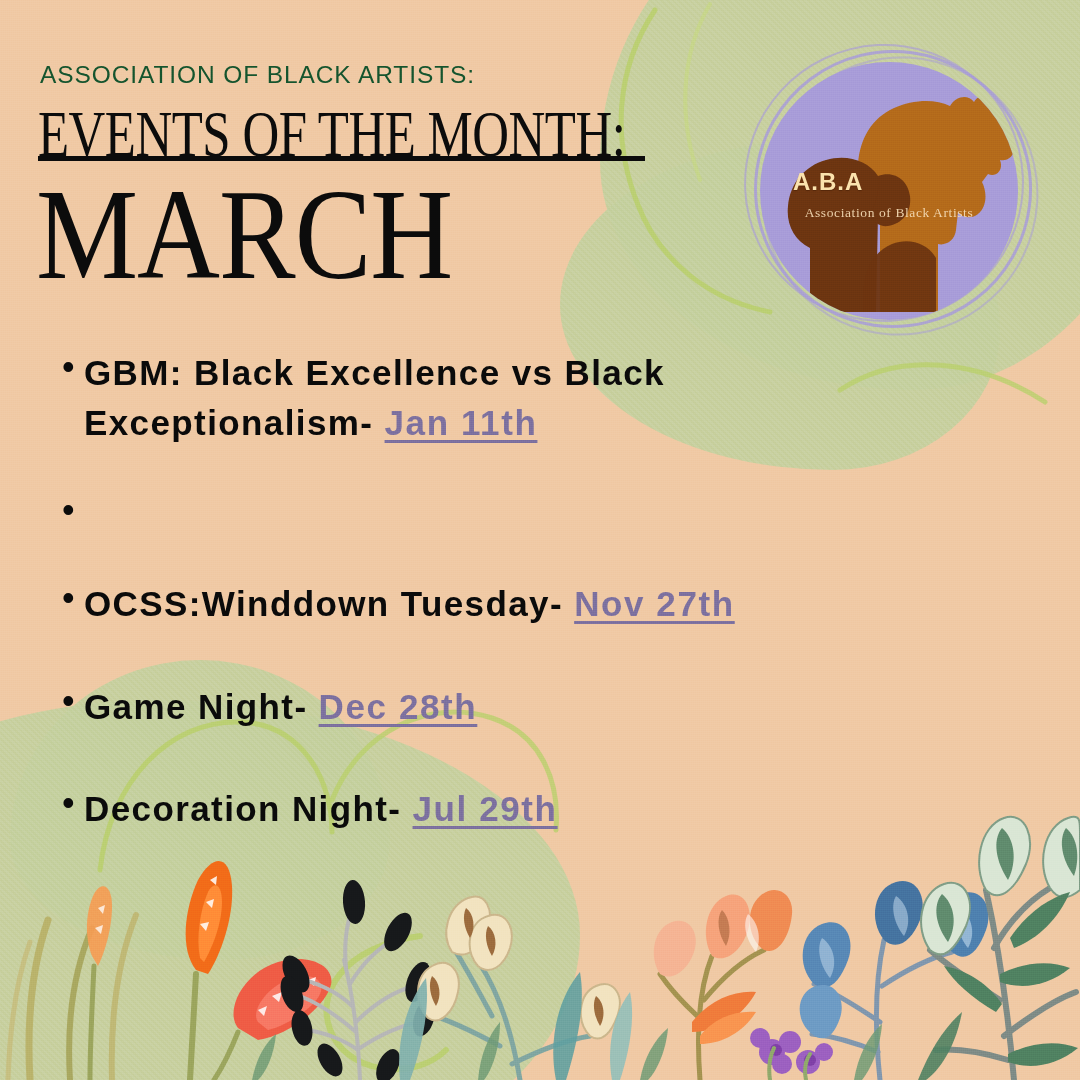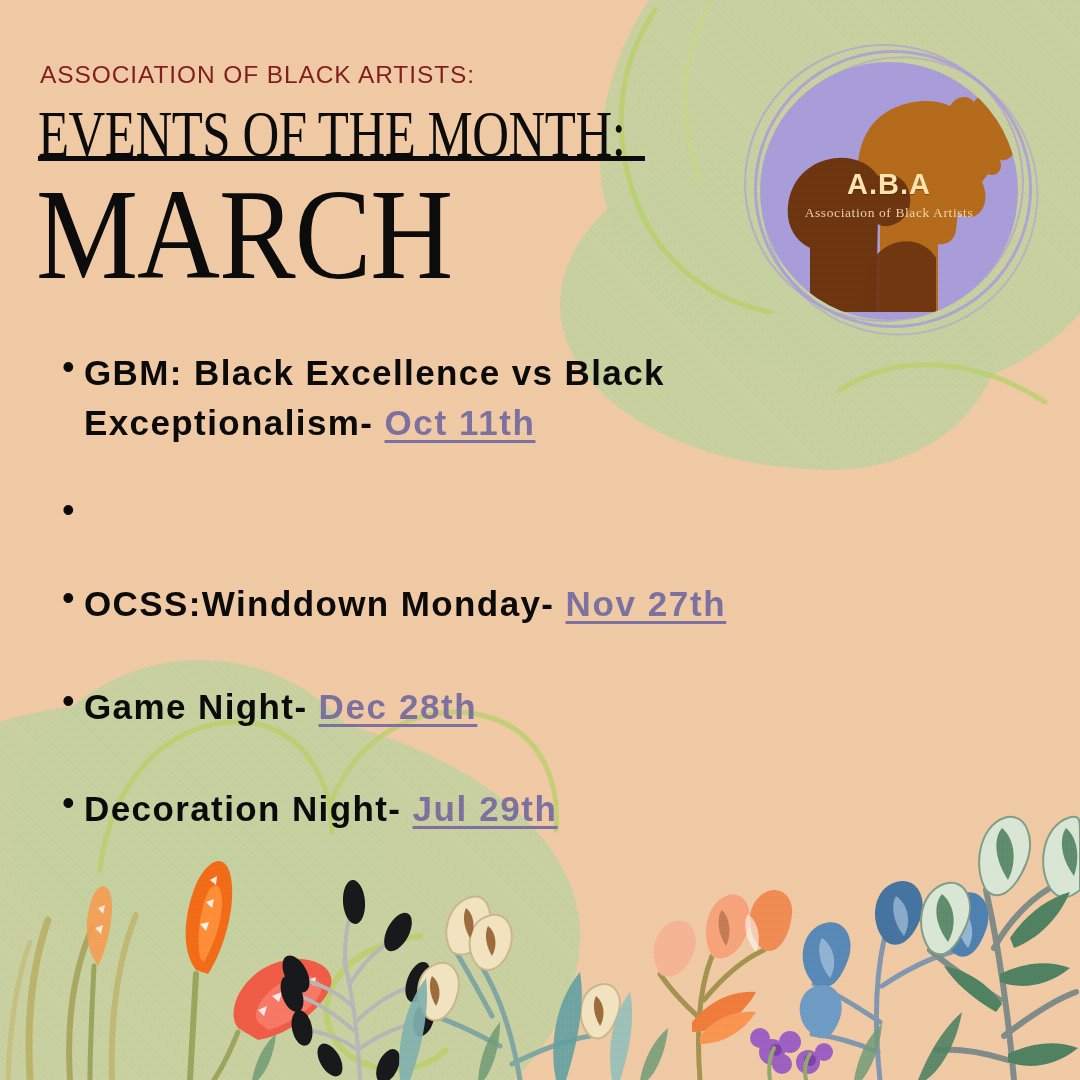--- a/index.html
+++ b/index.html
@@ -94,49 +94,49 @@
     border: 2px solid rgba(167,155,216,.85);
     border-radius: 50%;
   }
   #ring1 { inset: -12px -14px -8px -6px; border-width:3px; transform: rotate(8deg); }
   #ring2 { inset: -18px -6px -2px -16px; border-width:2px; transform: rotate(-14deg); opacity:.75;}
   #ring3 { inset: -6px -20px -16px 2px; border-width:2px; transform: rotate(26deg); opacity:.6;}
   .logo-faces { position:absolute; inset:0; }
   .logo-text-main {
     position:absolute;
     left: 0; right: 0; top: 106px;
-    text-align: center;
     font-family: "Liberation Sans", sans-serif;
     font-weight: 700;
-    font-size: 29px;
+    font-size: 24px;
     letter-spacing: 1px;
     color: #fbe3ad;
     z-index: 4;
     text-shadow: 0 1px 1px rgba(60,25,0,.45);
+    padding-left: 33px;
   }
   .logo-text-sub {
     position:absolute;
     left:0; right:0; top: 143px;
     text-align:center;
     font-family: "Liberation Serif", serif;
     font-size: 13.5px;
     letter-spacing: .6px;
     color: #f5dcb6;
     z-index: 4;
     opacity:.93;
   }
 
   
   #kicker {
     position: absolute;
     left: 40px; top: 61px;
     font-family: "Liberation Sans", sans-serif;
     font-size: 24.5px;
     letter-spacing: 0.9px;
-    color: #7f1d1d;
+    color: #14532d;
     font-weight: 400;
     white-space: nowrap;
   }
   #headline {
     position: absolute;
     left: 38px; top: 97px;
     font-family: "Liberation Serif", serif;
     font-size: 53px;
     font-weight: 400;
     letter-spacing: -0.5px;
@@ -299,32 +299,32 @@
   <div id="kicker">ASSOCIATION OF BLACK ARTISTS:</div>
   <div id="headline">EVENTS OF THE MONTH:</div>
   <div id="headline-rule"></div>
   <div id="month">MARCH</div>
 
   <div id="events">
 
     <div class="event-item" id="item-0">
       <span class="bullet">•</span>
       <span class="event-text">
-        <span>GBM: Black Excellence vs Black Exceptionalism- </span><span class="event-date">Oct 11th</span>
+        <span>GBM: Black Excellence vs Black Exceptionalism- </span><span class="event-date">Jan 11th</span>
       </span>
     </div>
 
     <div class="event-item" id="item-1">
       <span class="bullet">•</span>
     </div>
 
     <div class="event-item" id="item-2">
       <span class="bullet">•</span>
       <span class="event-text">
-        <span>OCSS:Winddown Monday- </span><span class="event-date">Nov 27th</span>
+        <span>OCSS:Winddown Tuesday- </span><span class="event-date">Nov 27th</span>
       </span>
     </div>
 
     <div class="event-item" id="item-3">
       <span class="bullet">•</span>
       <span class="event-text">
         <span>Game Night- </span><span class="event-date">Dec 28th</span>
       </span>
     </div>
 

